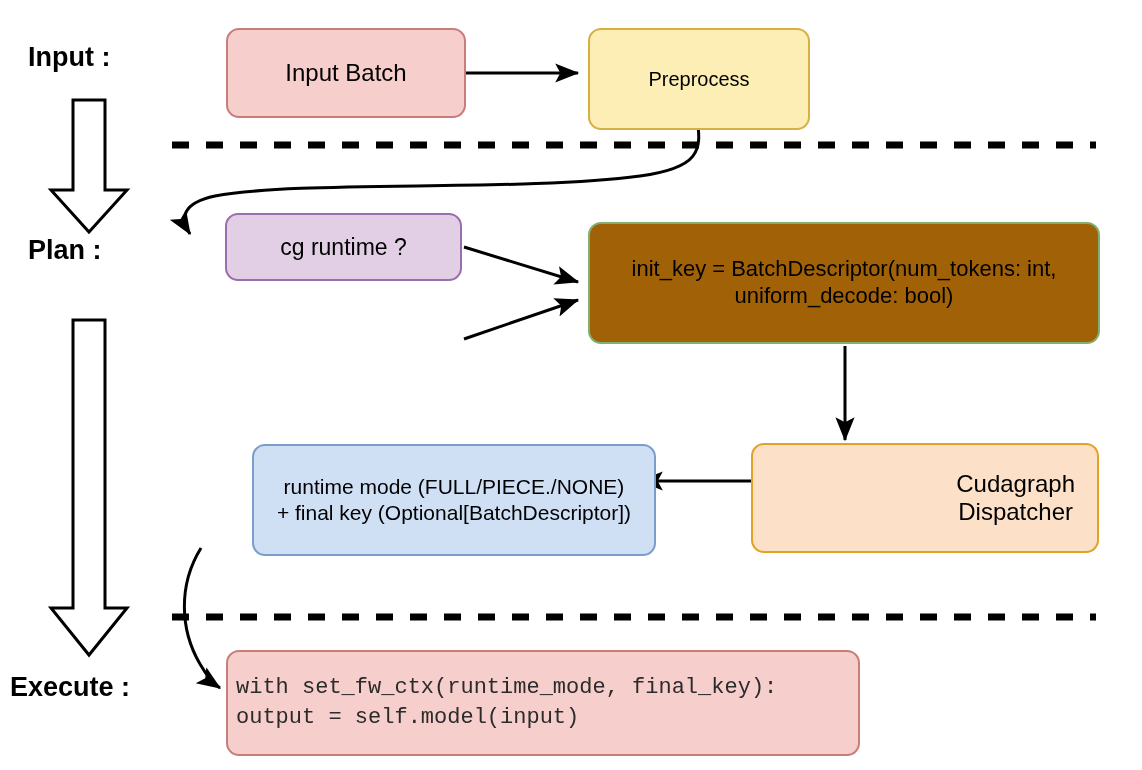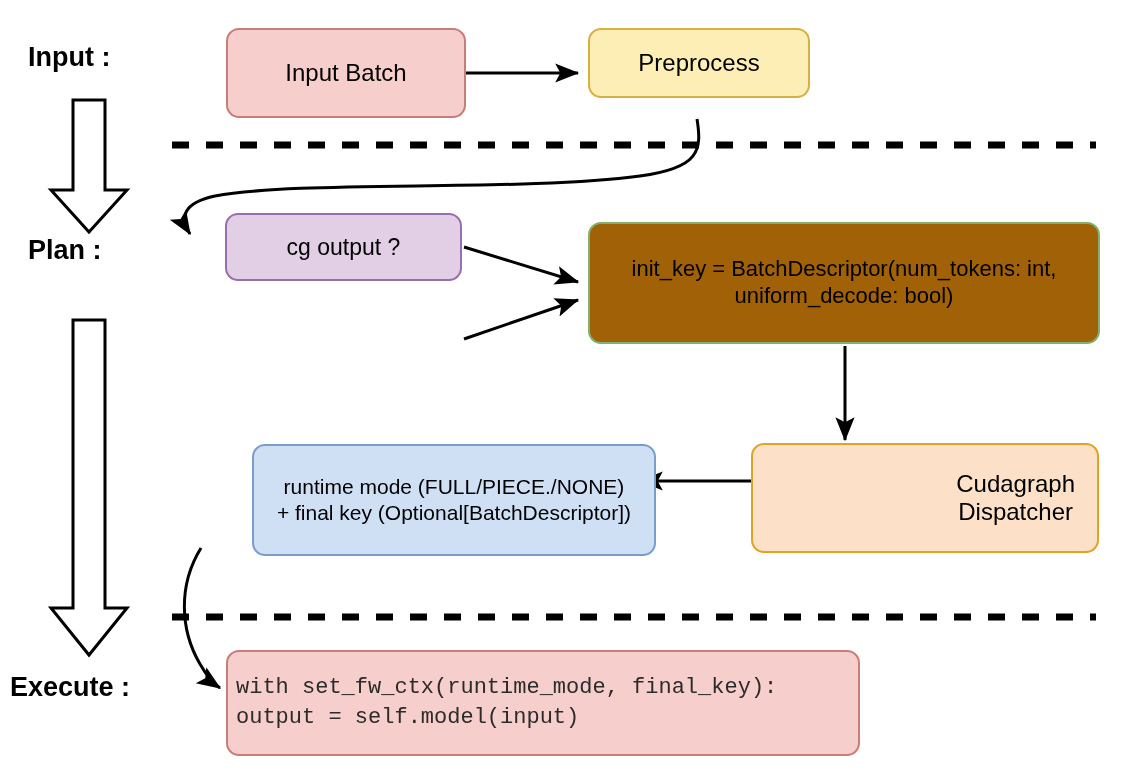--- a/index.html
+++ b/index.html
@@ -46,23 +46,23 @@
     color: #000000;
     line-height: 1.22;
     white-space: pre-line;
   }
   .node-input-batch {
     left: 226px; top: 28px; width: 240px; height: 90px;
     background: #f6cecc; border-color: #c77d7a;
     font-size: 24px;
   }
   .node-preprocess {
-    left: 588px; top: 28px; width: 222px; height: 70px;
+    left: 588px; top: 28px; width: 222px; height: 102px;
     background: #fdeeb5; border-color: #d7b043;
-    font-size: 24px;
+    font-size: 20px;
   }
   .node-cg-padding {
     left: 225px; top: 213px; width: 237px; height: 68px;
     background: #e2cfe6; border-color: #9a6eac;
     font-size: 23px;
   }
   .node-uniform-decode {
     left: 225px; top: 293px; width: 237px; height: 78px;
     background: #e2cfe6; border-color: #9a6eac;
     font-size: 23px;
@@ -151,21 +151,21 @@
   <div class="stage-label" style="left:28px; top:42px;">Input :</div>
 
   <div class="stage-label" style="left:28px; top:235px;">Plan :</div>
 
   <div class="stage-label" style="left:10px; top:672px;">Execute :</div>
 
   <div class="node node-input-batch">Input Batch</div>
 
   <div class="node node-preprocess">Preprocess</div>
 
-  <div class="node node-cg-padding">cg output ?</div>
+  <div class="node node-cg-padding">cg runtime ?</div>
 
 
   <div class="node node-init-key">init_key = BatchDescriptor(num_tokens: int,
 uniform_decode: bool)</div>
 
   <div class="node node-dispatcher-outer">
     <span class="dispatcher-text">Cudagraph
 Dispatcher</span>
   </div>
 

